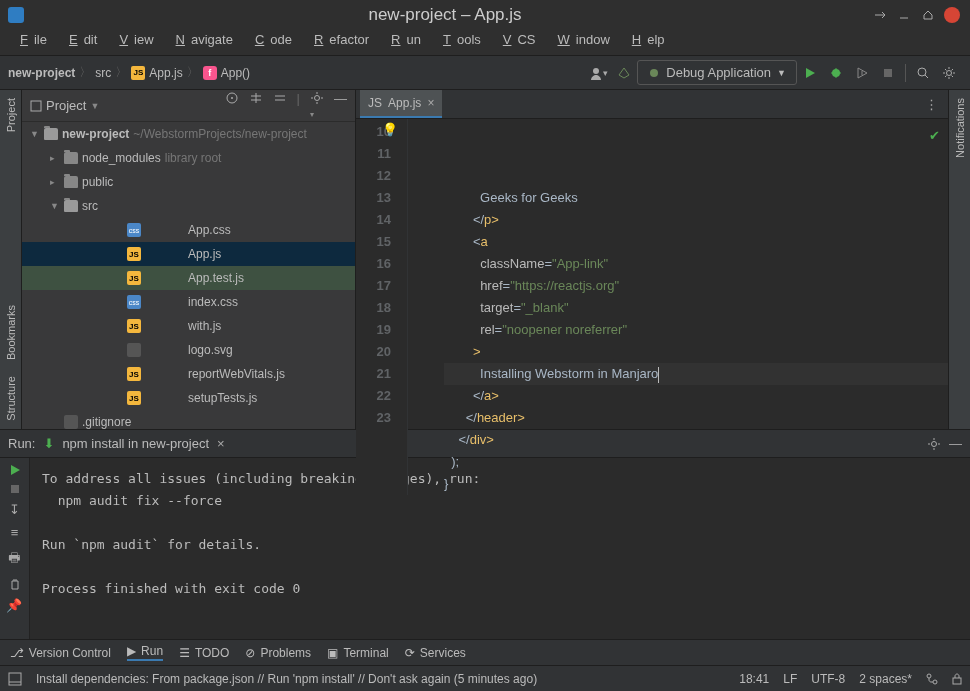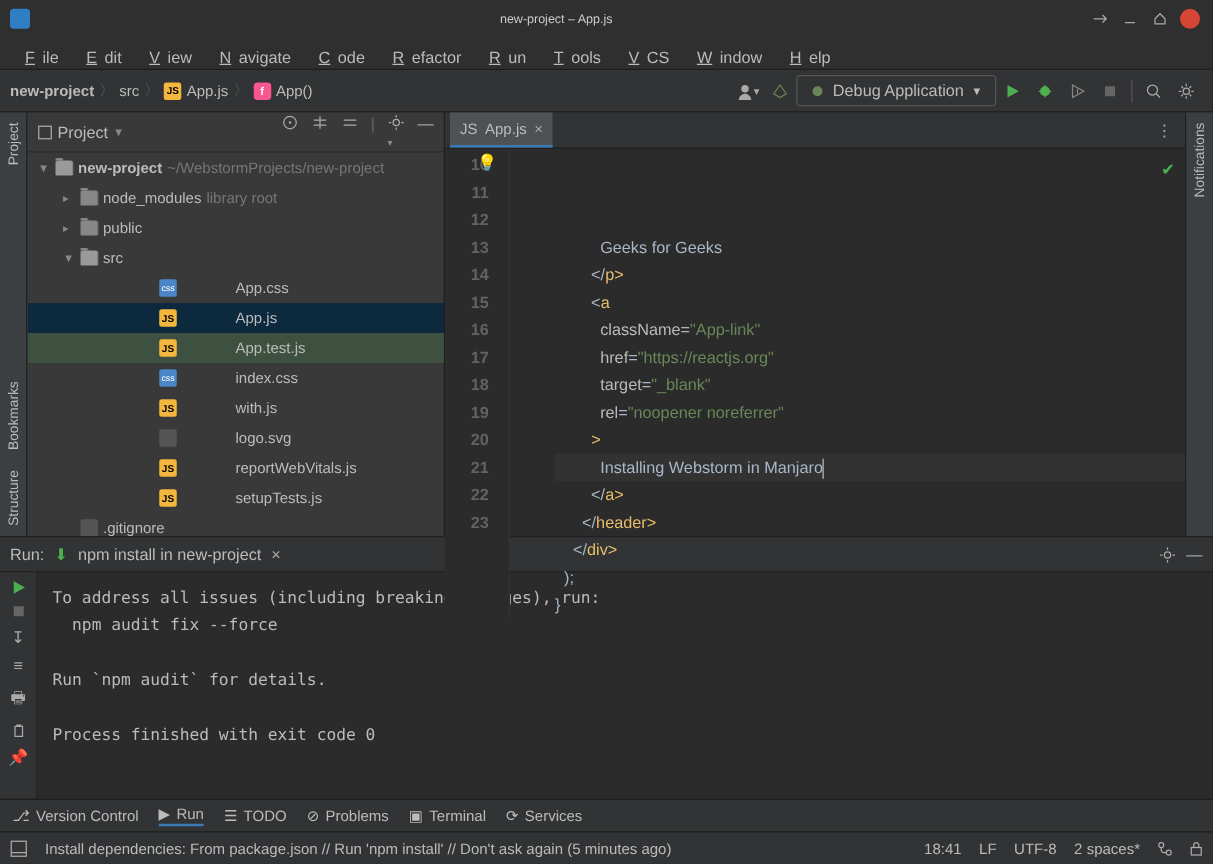--- a/index.html
+++ b/index.html
@@ -1,24 +1,24 @@
 <!DOCTYPE html>
 <html><head>
 <meta charset="utf-8">
 <style>
   * { box-sizing: border-box; margin: 0; padding: 0; font-family: -apple-system, "Segoe UI", sans-serif; }
   body { background: #2b2b2b; color: #bbb; font-size: 13px; width: 970px; height: 691px; overflow: hidden; display: flex; flex-direction: column; }
   svg { display: block; }
 
   .titlebar { height: 30px; background: #2f2f2f; display: flex; align-items: center; padding: 0 8px; }
-  .titlebar-title { flex: 1; text-align: center; color: #ccc; font-size: 10px; }
+  .titlebar-title { flex: 1; text-align: center; color: #ccc; font-size: 17px; }
   .titlebar-btn { width: 20px; height: 20px; display: flex; align-items: center; justify-content: center; margin-left: 4px; }
   .close-circle { width: 16px; height: 16px; border-radius: 50%; background: #d64535; }
 
-  .menubar { height: 26px; background: #2f2f2f; display: flex; align-items: flex-end; padding: 0 8px; gap: 4px; border-bottom: 1px solid #1e1e1e; }
+  .menubar { height: 26px; background: #2f2f2f; display: flex; align-items: flex-start; padding: 0 8px; gap: 4px; border-bottom: 1px solid #1e1e1e; }
   .menubar span { padding: 2px 6px; }
   .mnem { text-decoration: underline; }
 
   .navbar { height: 34px; background: #313335; display: flex; align-items: center; padding: 0 8px; border-bottom: 1px solid #1e1e1e; }
   .breadcrumb { display: flex; align-items: center; gap: 4px; font-size: 12px; }
   .breadcrumb .sep { color: #666; }
   .chip { display: flex; align-items: center; gap: 4px; }
   .chip .dot-f { width: 14px; height: 14px; border-radius: 3px; background: #f9558e; color: #fff; font-size: 9px; font-weight: bold; display: flex; align-items: center; justify-content: center; }
   .chip .dot-js { width: 14px; height: 14px; border-radius: 2px; background: #f4b73d; font-size: 8px; font-weight: bold; display:flex; align-items:center; justify-content:center; color:#000;}
   .navbar-spacer { flex: 1; }

